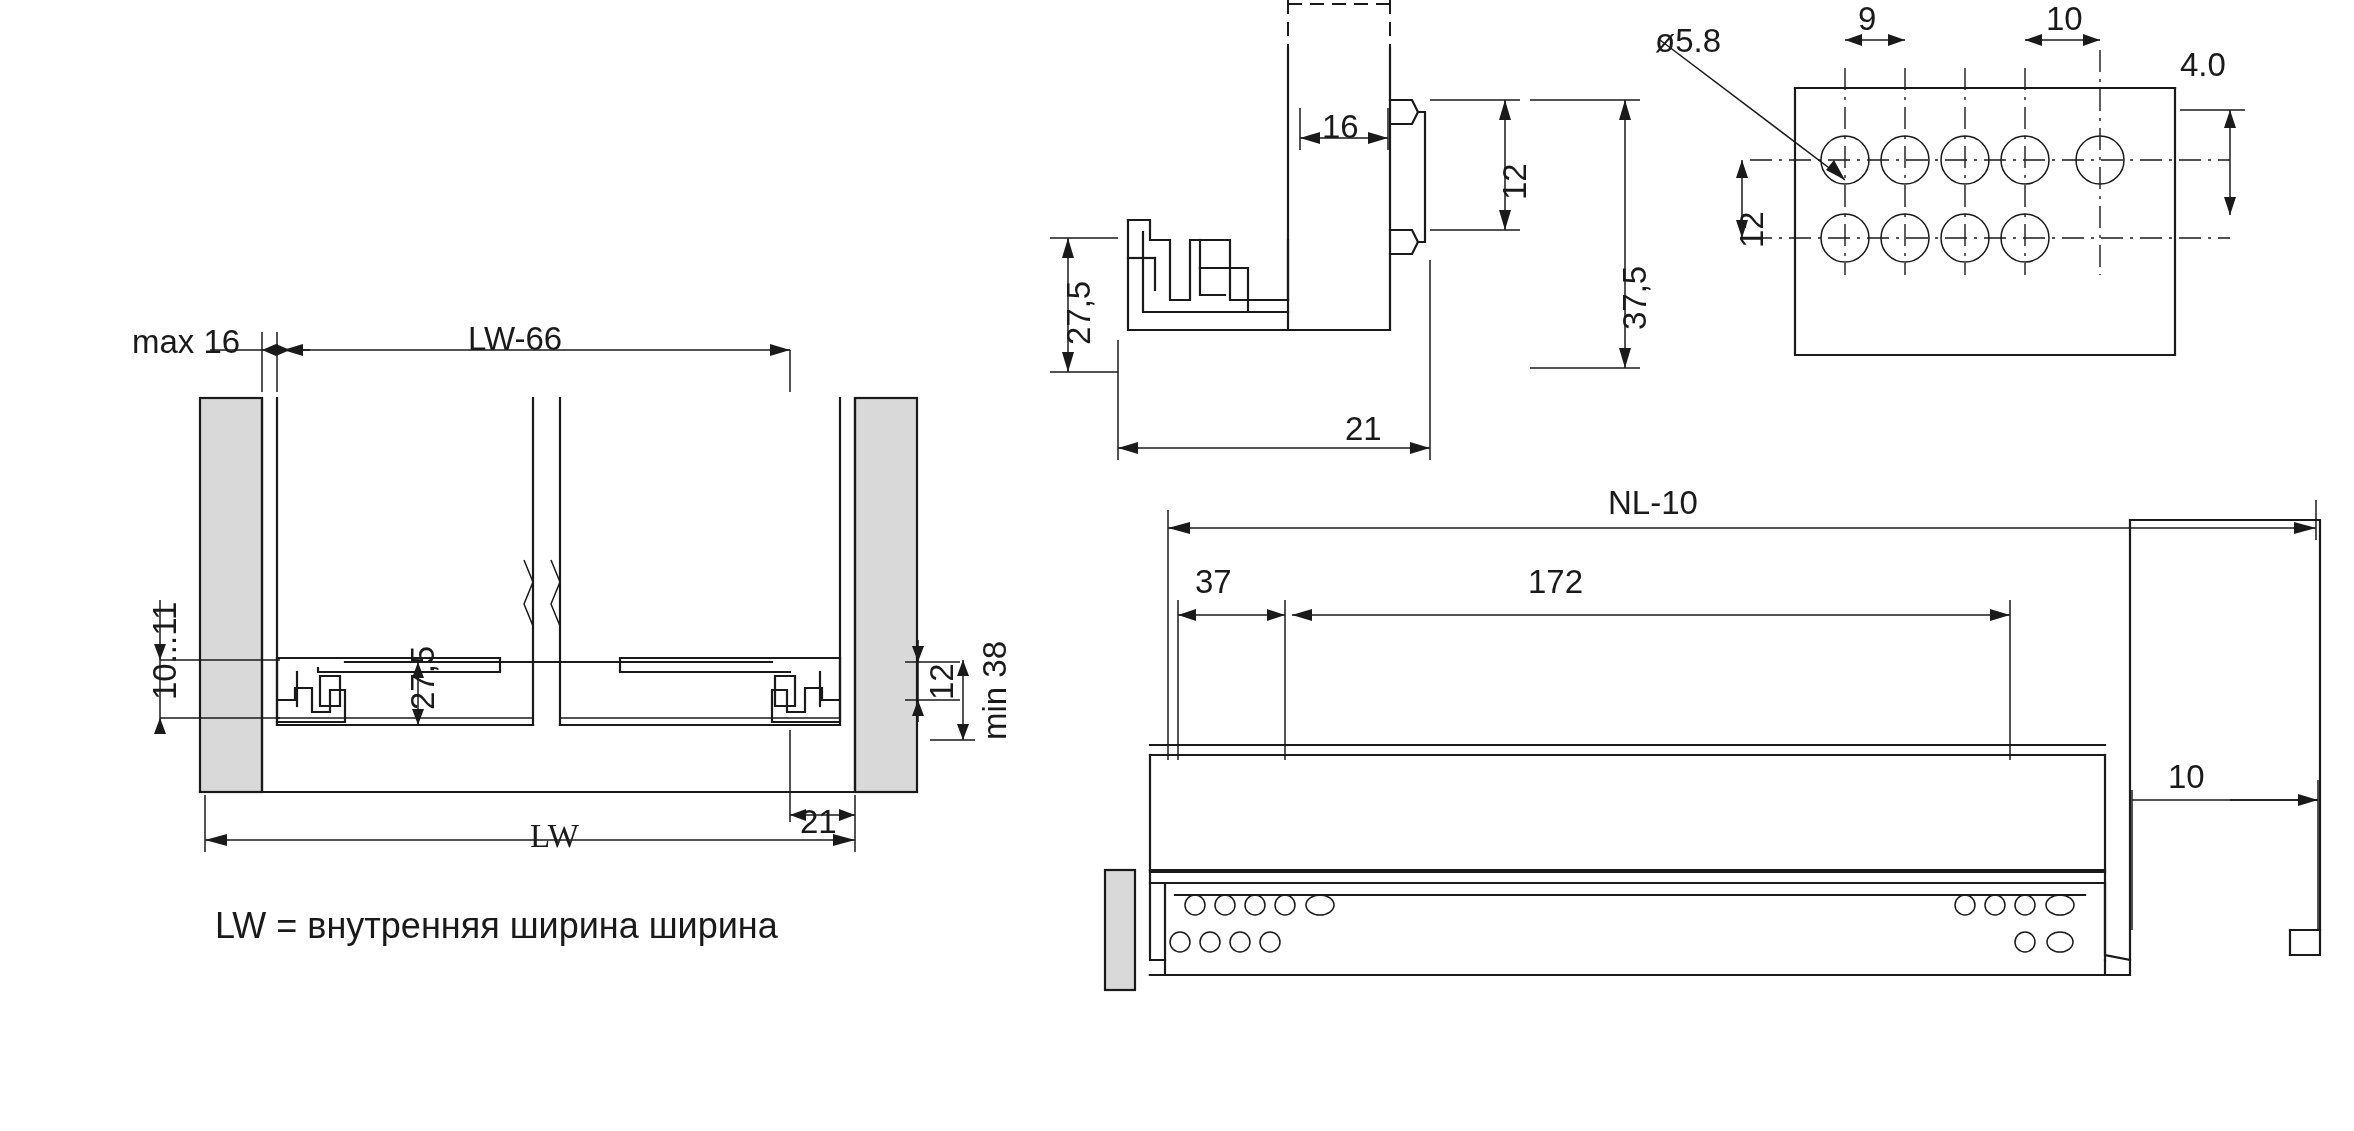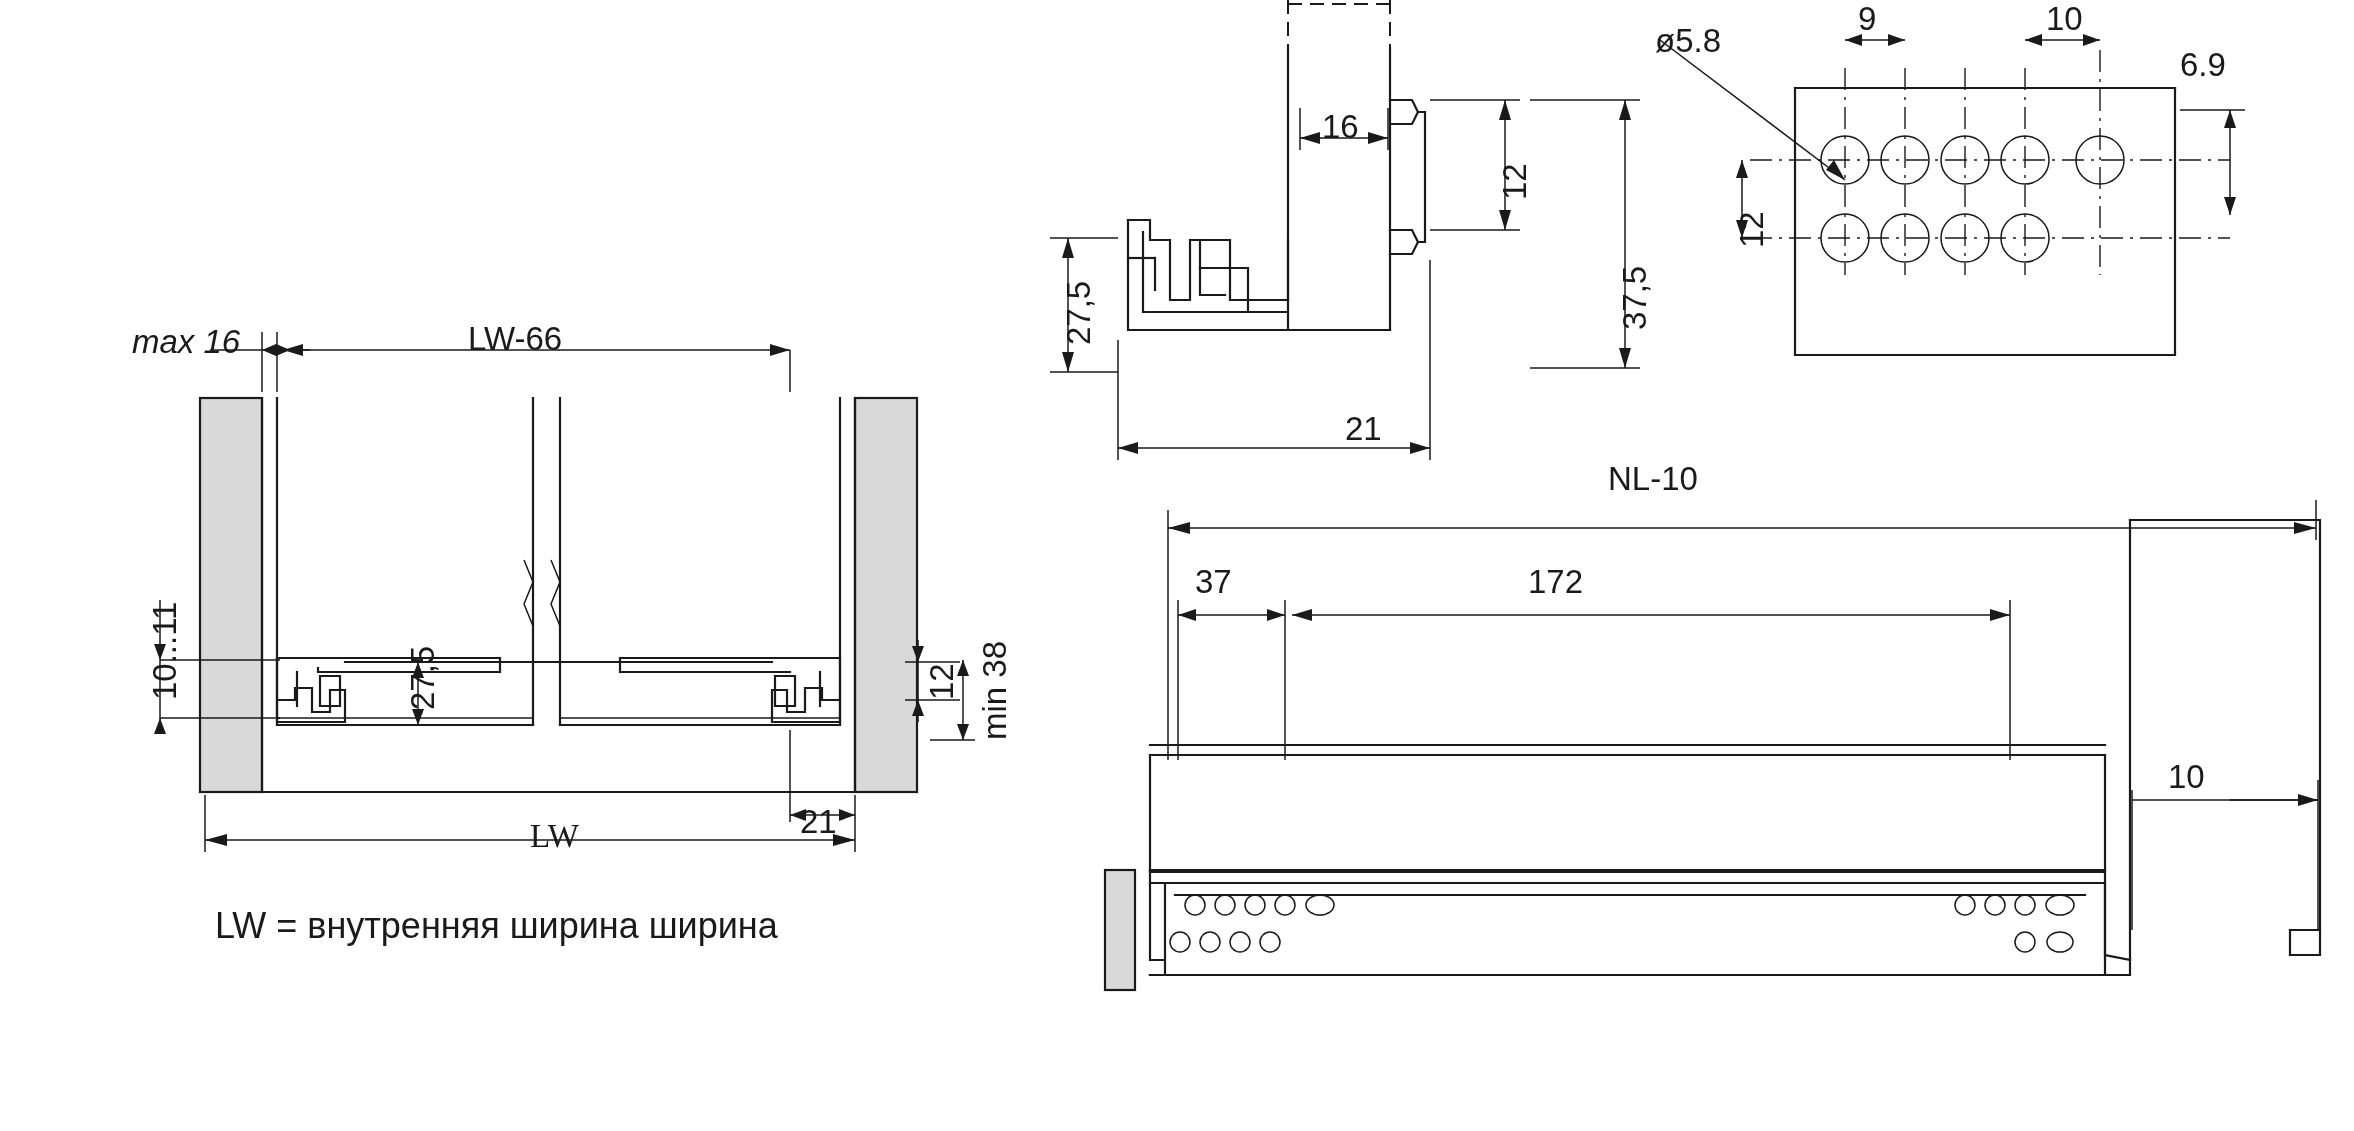--- a/index.html
+++ b/index.html
@@ -321,40 +321,40 @@
       <path class="dim" d="M2010 600 L2010 760"></path>
 
       <path class="dim" d="M2132 800 L2318 800"></path>
       <path class="dim" d="M2230 800 L2318 800"></path>
       <polygon points="2318,800 2298,794 2298,806" fill="#1a1a1a"></polygon>
       <path class="dim" d="M2132 790 L2132 930"></path>
       <path class="dim" d="M2318 780 L2318 930"></path>
     </g>
   </svg>
 
-  <div class="txt" style="left:132px; top:325px;font-style:italic;">max 16</div>
+  <div class="txt" style="left:132px; top:325px;">max 16</div>
   <div class="txt" style="left:468px; top:322px;">LW-66</div>
   <div class="txt rot" style="left:148px; top:700px; transform:rotate(-90deg);">10...11</div>
   <div class="txt rot" style="left:406px; top:710px; transform:rotate(-90deg);">27,5</div>
   <div class="txt rot" style="left:925px; top:700px; transform:rotate(-90deg);">12</div>
   <div class="txt rot" style="left:978px; top:740px; transform:rotate(-90deg);">min 38</div>
   <div class="txt" style="left:800px; top:805px;">21</div>
   <div class="txt" style="left:530px; top:820px;font-family:Liberation Serif, serif;">LW</div>
   <div class="caption" style="left:215px; top:905px;">LW = внутренняя ширина ширина</div>
 
   <div class="txt" style="left:1322px; top:110px;text-align:right;">16</div>
   <div class="txt rot" style="left:1498px; top:200px; transform:rotate(-90deg);">12</div>
   <div class="txt rot" style="left:1618px; top:330px; transform:rotate(-90deg);">37,5</div>
   <div class="txt rot" style="left:1062px; top:345px; transform:rotate(-90deg);">27,5</div>
   <div class="txt" style="left:1345px; top:412px;">21</div>
 
   <div class="txt" style="left:1630px; top:24px;margin-left:25px;">ø5.8</div>
   <div class="txt" style="left:1858px; top:2px;">9</div>
   <div class="txt" style="left:2046px; top:2px;">10</div>
-  <div class="txt" style="left:2180px; top:48px;">6.9</div>
+  <div class="txt" style="left:2180px; top:48px;">4.0</div>
   <div class="txt rot" style="left:1735px; top:248px; transform:rotate(-90deg);">12</div>
 
-  <div class="txt" style="left:1608px; top:462px;">NL-10</div>
+  <div class="txt" style="left:1608px; top:486px;">NL-10</div>
   <div class="txt" style="left:1195px; top:565px;">37</div>
   <div class="txt" style="left:1528px; top:565px;">172</div>
   <div class="txt" style="left:2168px; top:760px;">10</div>
 
 </div>
 
 </body></html>

